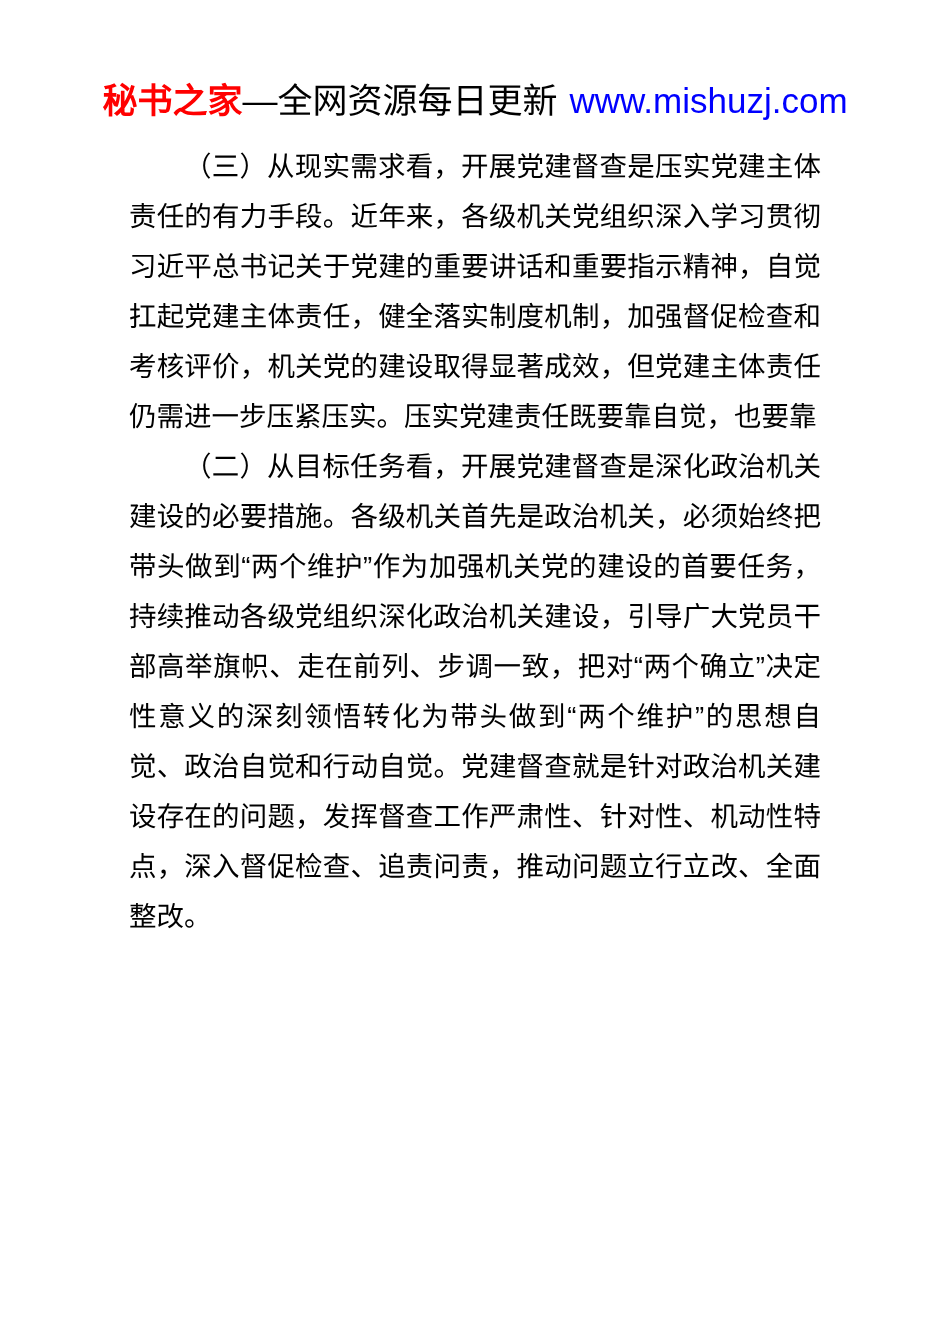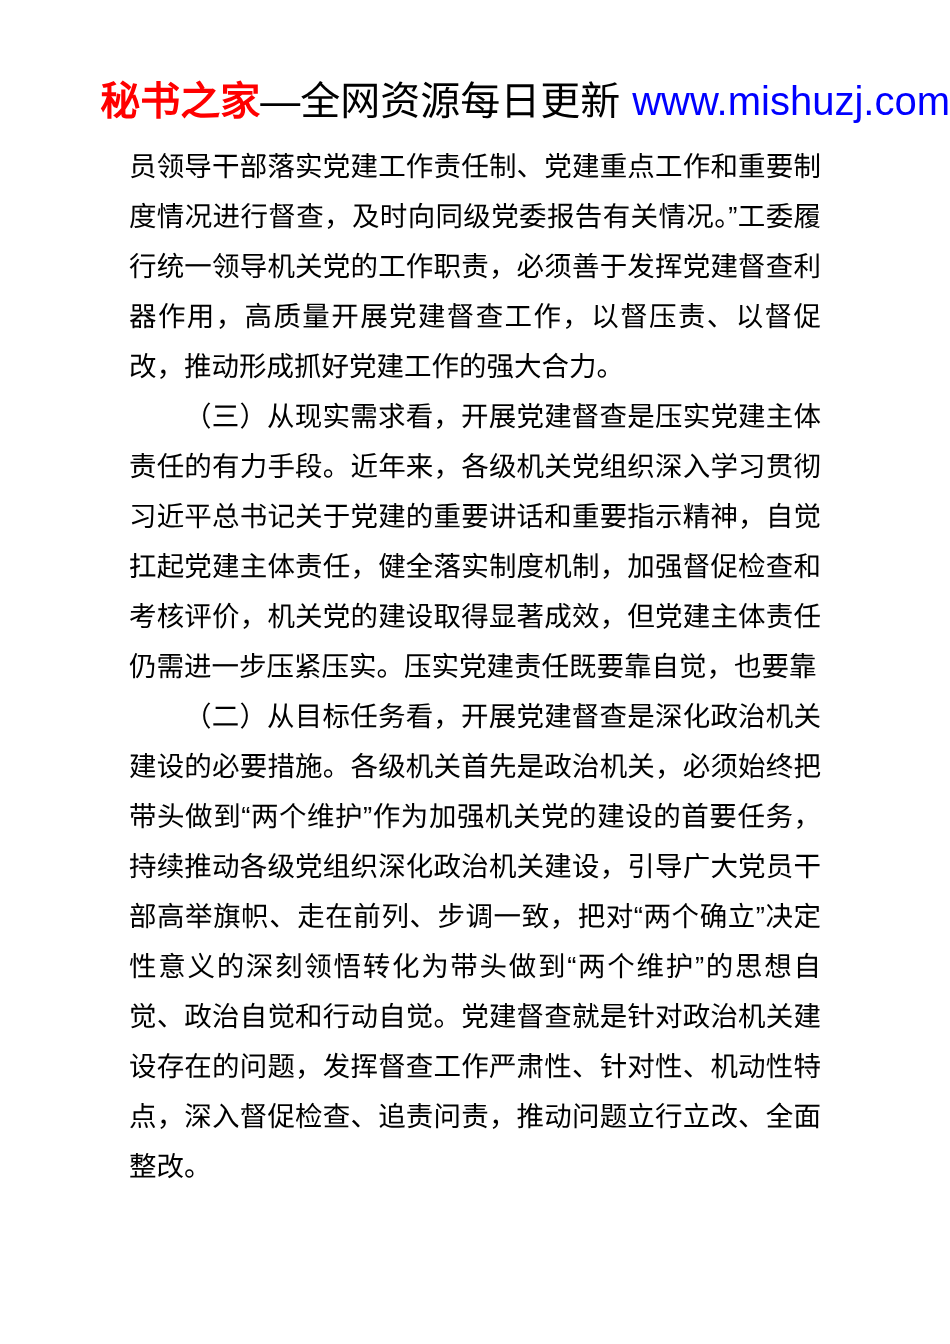--- a/index.html
+++ b/index.html
@@ -11,22 +11,22 @@
     position: relative;
     width: 950px;
     height: 1344px;
     background: #ffffff;
     overflow: hidden;
     font-family: "Liberation Sans", sans-serif;
   }
   
   .doc-header {
     padding-top: 84px;
-    text-align: right;
-    font-size: 40px;
+    text-align: center;
+    font-size: 35px;
     line-height: 34px;
     white-space: nowrap;
     letter-spacing: 0;
   }
   .doc-header .brand {
     color: #ff0000;
     font-weight: bold;
   }
   .doc-header .dash,
   .doc-header .tagline {
@@ -59,18 +59,17 @@
 </head>
 <body>
 
 <div class="page">
 
   <div class="doc-header">
     <span class="brand">秘书之家</span><span class="dash">—</span><span class="tagline">全网资源每日更新</span><span class="url">www.mishuzj.com</span>
   </div>
 
   <div class="doc-content">
-    <p class="no-indent">员领导干部落实党建工作责任制、党建重点工作和重要制度情况进行督查，及时向同级党委报告有关情况。”工委履行统一领导机关党的工作职责，必须善于发挥党建督查利器作用，高质量开展党建督查工作，以督压责、以督促改，推动形成抓好党建工作的强大合力。</p>
     <p>（三）从现实需求看，开展党建督查是压实党建主体责任的有力手段。近年来，各级机关党组织深入学习贯彻习近平总书记关于党建的重要讲话和重要指示精神，自觉扛起党建主体责任，健全落实制度机制，加强督促检查和考核评价，机关党的建设取得显著成效，但党建主体责任仍需进一步压紧压实。压实党建责任既要靠自觉，也要靠</p>
     <p>（二）从目标任务看，开展党建督查是深化政治机关建设的必要措施。各级机关首先是政治机关，必须始终把带头做到“两个维护”作为加强机关党的建设的首要任务，持续推动各级党组织深化政治机关建设，引导广大党员干部高举旗帜、走在前列、步调一致，把对“两个确立”决定性意义的深刻领悟转化为带头做到“两个维护”的思想自觉、政治自觉和行动自觉。党建督查就是针对政治机关建设存在的问题，发挥督查工作严肃性、针对性、机动性特点，深入督促检查、追责问责，推动问题立行立改、全面整改。</p>
   </div>
 
 </div>
 
 </body></html>

